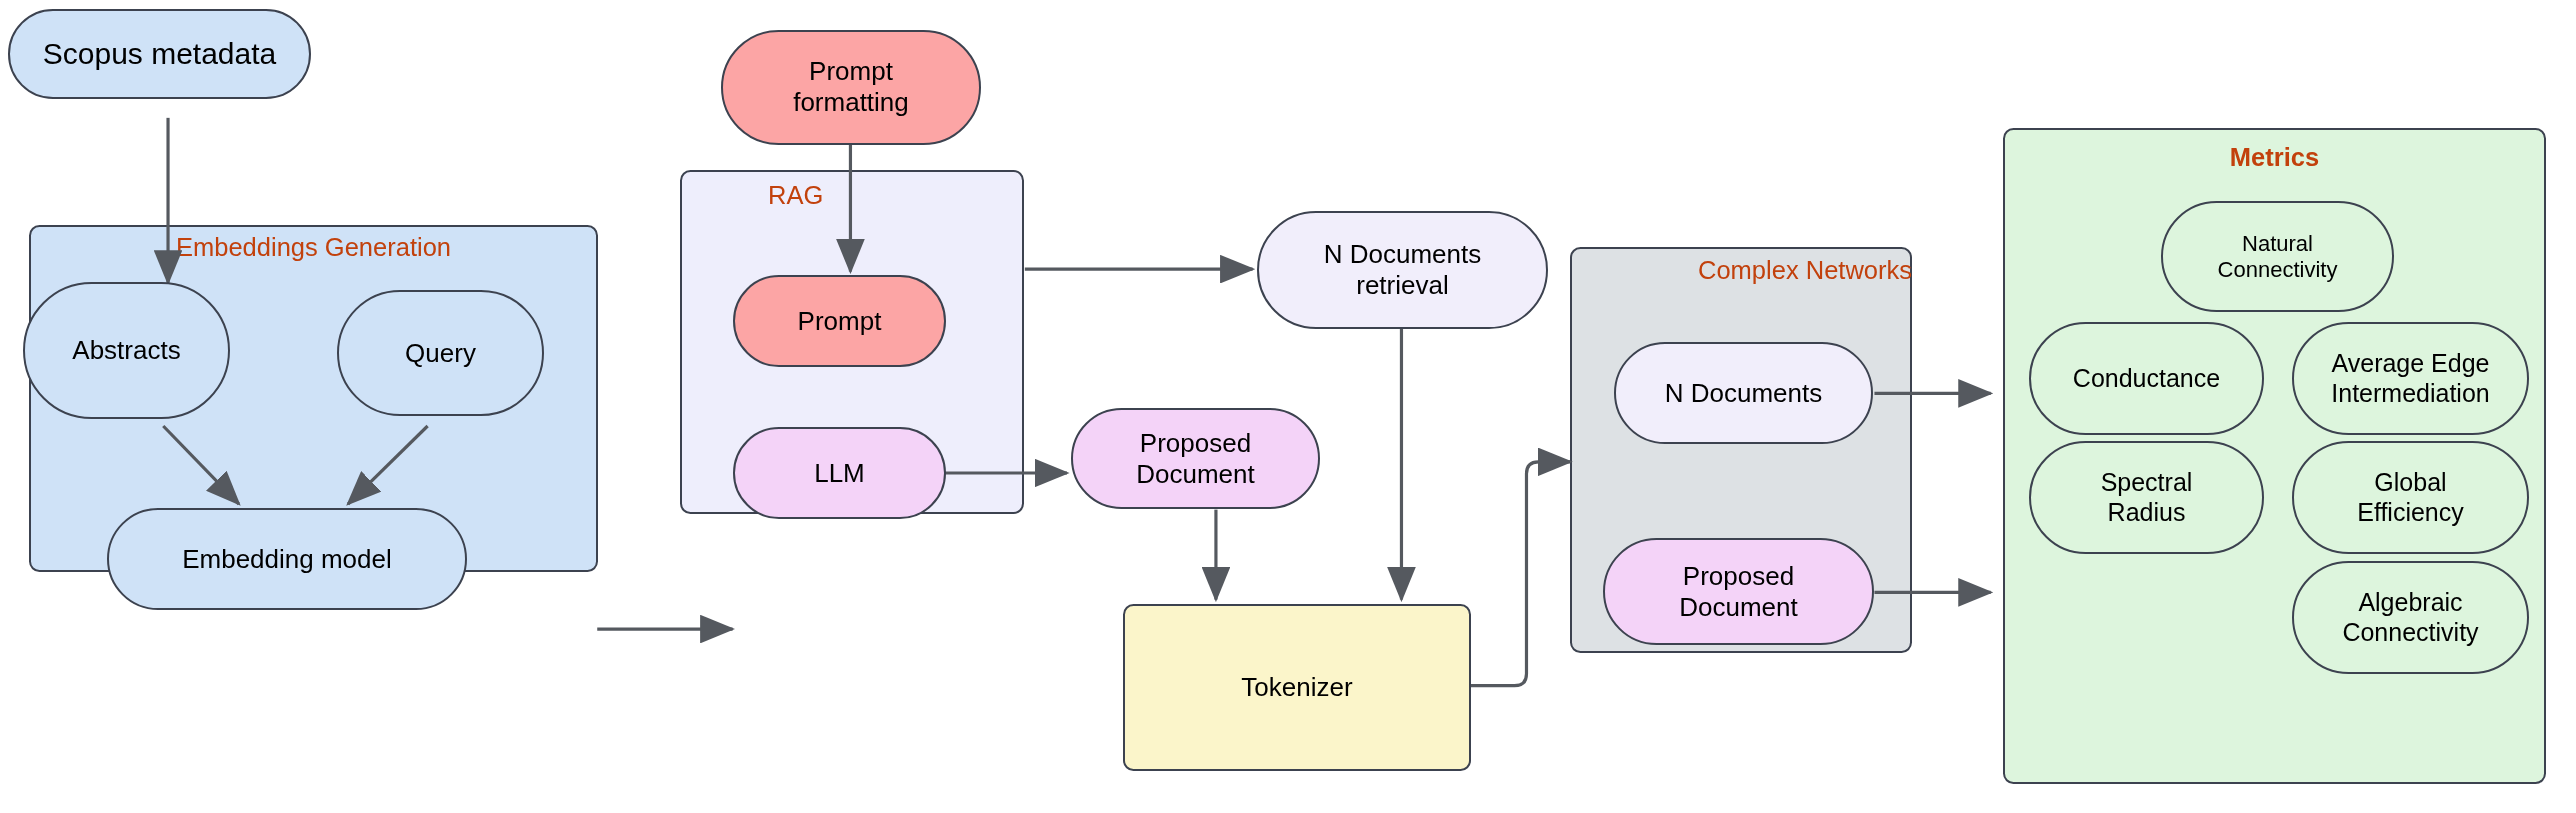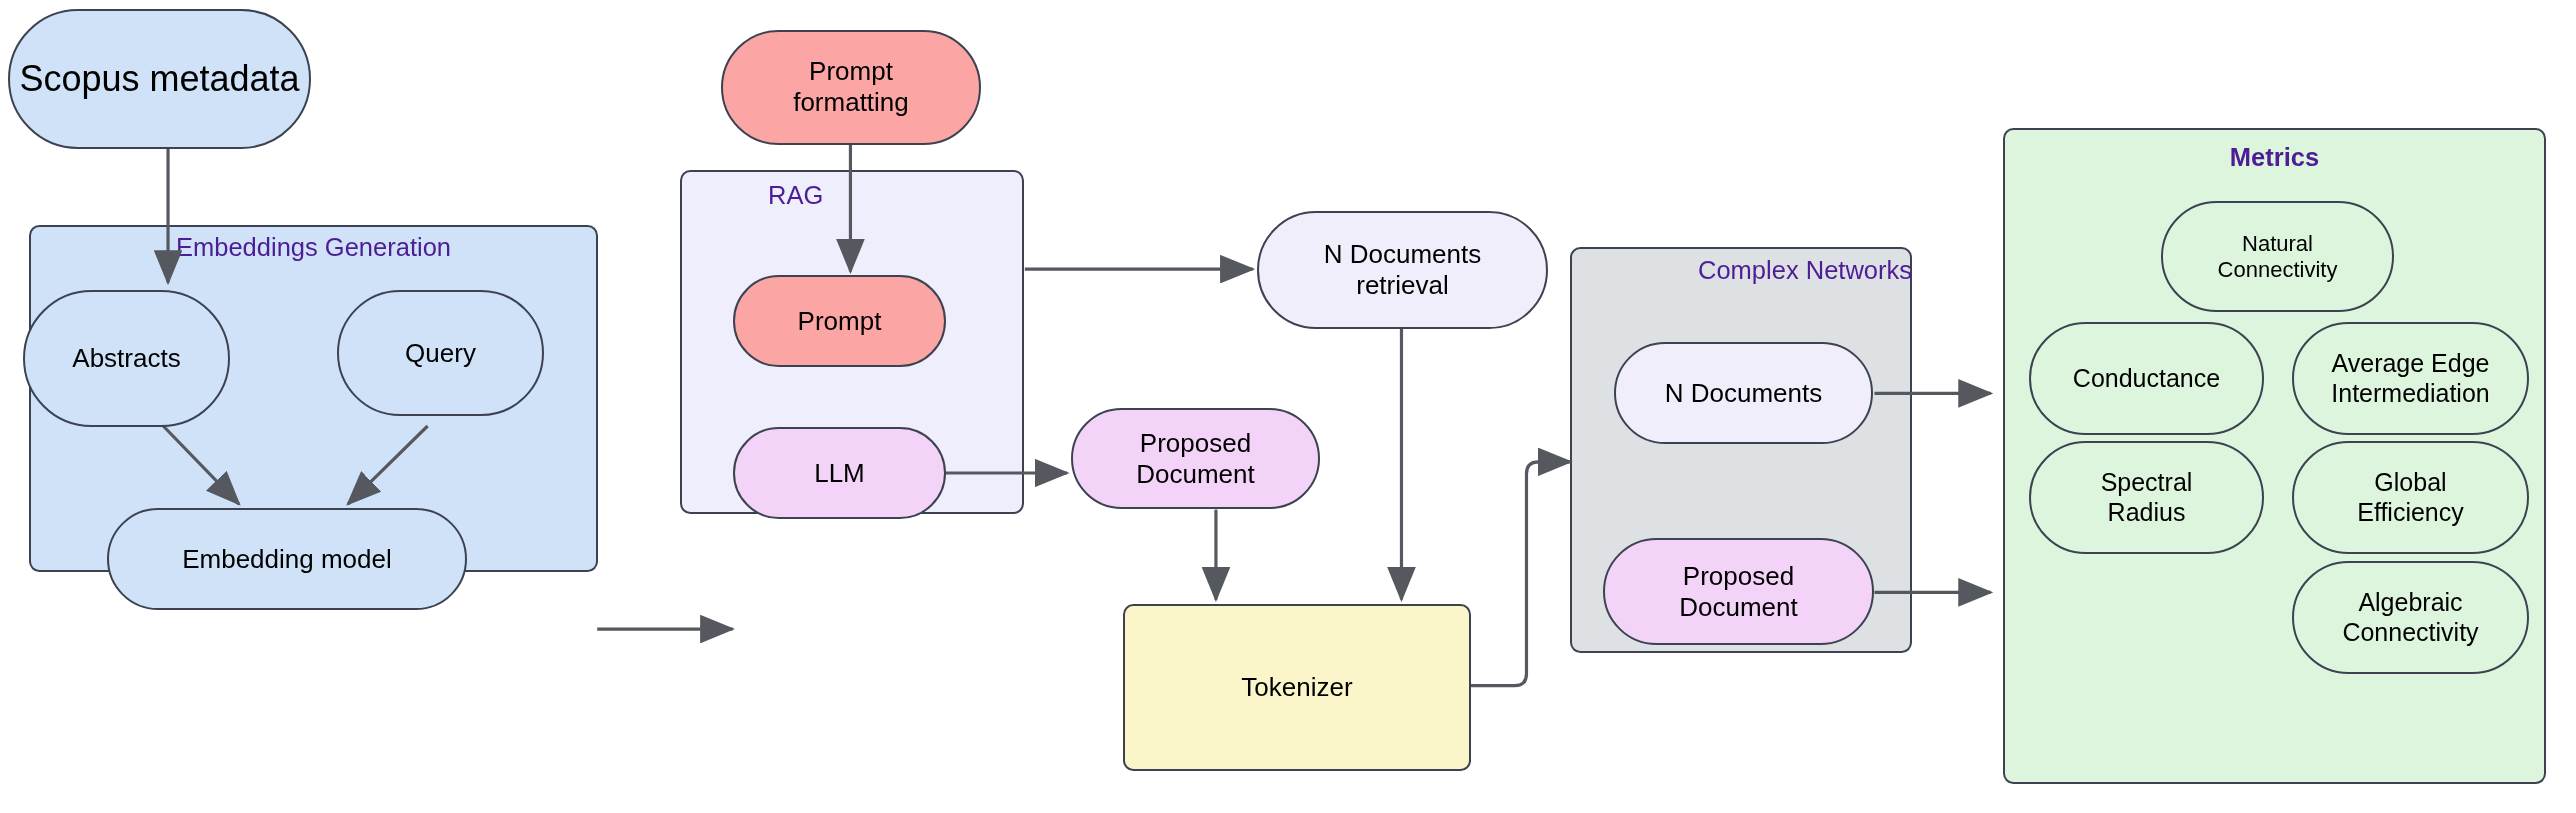--- a/index.html
+++ b/index.html
@@ -26,21 +26,21 @@
     position:absolute;
     box-sizing:border-box;
     border:2.1px solid #3c424f;
     border-radius:10.4px;
     z-index:1;
   }
   .group-title{
     position:absolute;
     left:0;right:0;
     text-align:center;
-    color:#4c1d95;
+    color:#c2410c;
     z-index:2;
   }
   .bold{font-weight:bold;}
 
   
   .c-blue{background:#cfe2f7;}
   .c-lav{background:#eeeefc;}
   .c-pink{background:#fca5a5;}
   .c-violet{background:#f4d3f8;}
   .c-grey{background:#dde1e4;}
@@ -94,23 +94,23 @@
 
   <div class="group c-lav" style="left:680px;top:170px;width:344px;height:344px;"></div>
   <div class="group-title" style="left:768px;top:181px;width:344px;font-size:25.5px;text-align:left;">RAG</div>
 
   <div class="group c-grey" style="left:1570px;top:247px;width:342px;height:406px;"></div>
   <div class="group-title" style="left:1570px;top:256px;width:342px;font-size:25.5px;text-align:right;">Complex Networks</div>
 
   <div class="group c-green" style="left:2003px;top:128px;width:543px;height:656px;"></div>
   <div class="group-title bold" style="left:2003px;top:143px;width:543px;font-size:25.5px;">Metrics</div>
 
-  <div class="node pill c-blue" style="left:8px;top:8.8px;width:303px;height:140px;font-size:36px;">Scopus metadata</div>
+  <div class="node pill c-blue" style="left:8px;top:8.8px;width:303px;height:90px;font-size:30px;">Scopus metadata</div>
 
-  <div class="node pill c-blue" style="left:23px;top:290px;width:207px;height:137px;font-size:26px;">Abstracts</div>
+  <div class="node pill c-blue" style="left:23px;top:282px;width:207px;height:137px;font-size:26px;">Abstracts</div>
 
   <div class="node pill c-blue" style="left:337px;top:290px;width:207px;height:126px;font-size:26px;">Query</div>
 
   <div class="node pill c-blue" style="left:107px;top:508px;width:360px;height:102px;font-size:26px;">Embedding model</div>
 
   <div class="node pill c-pink" style="left:721px;top:29.5px;width:260px;height:115px;font-size:26px;">Prompt
 formatting</div>
 
   <div class="node pill c-pink" style="left:733px;top:275px;width:213px;height:92px;font-size:26px;">Prompt</div>
 

